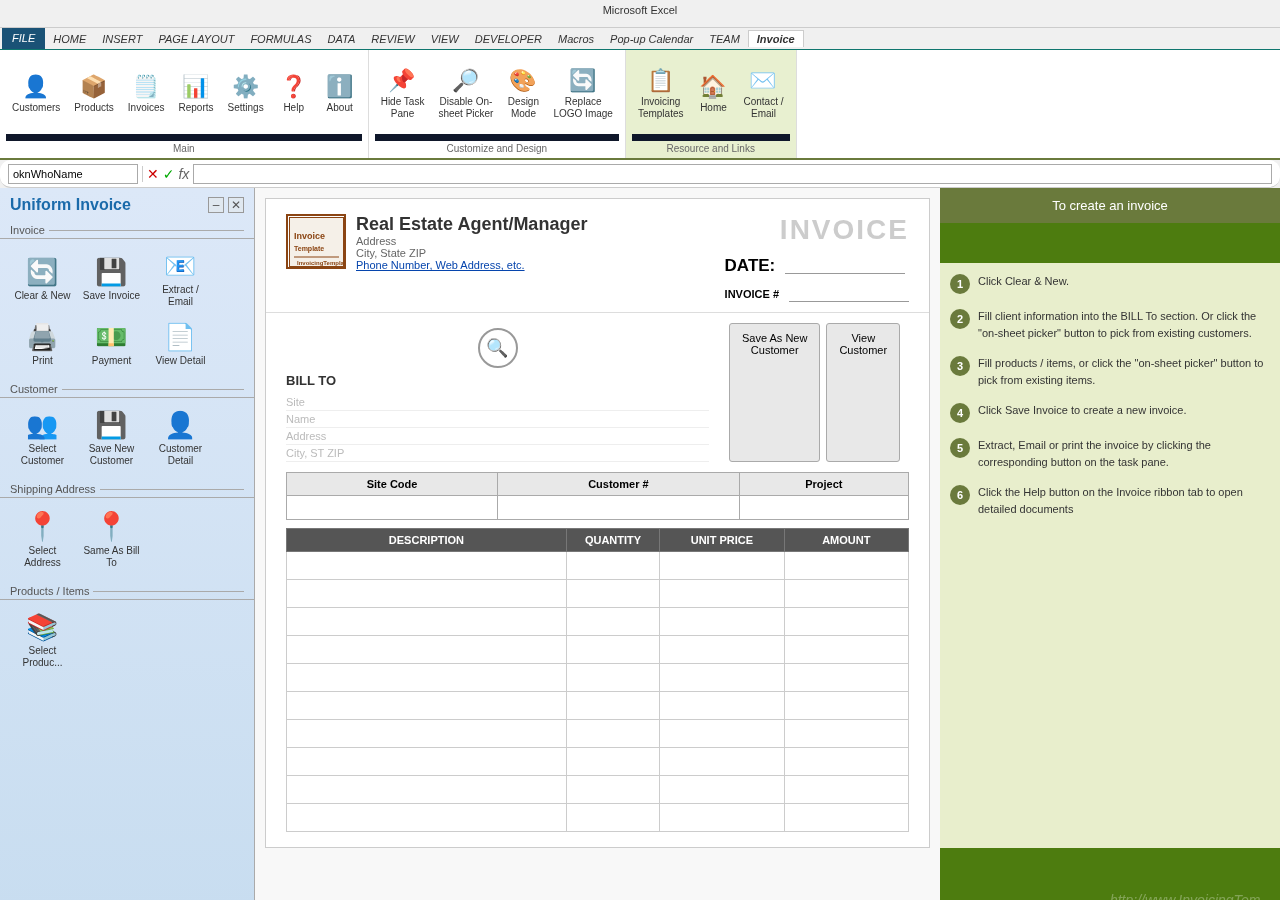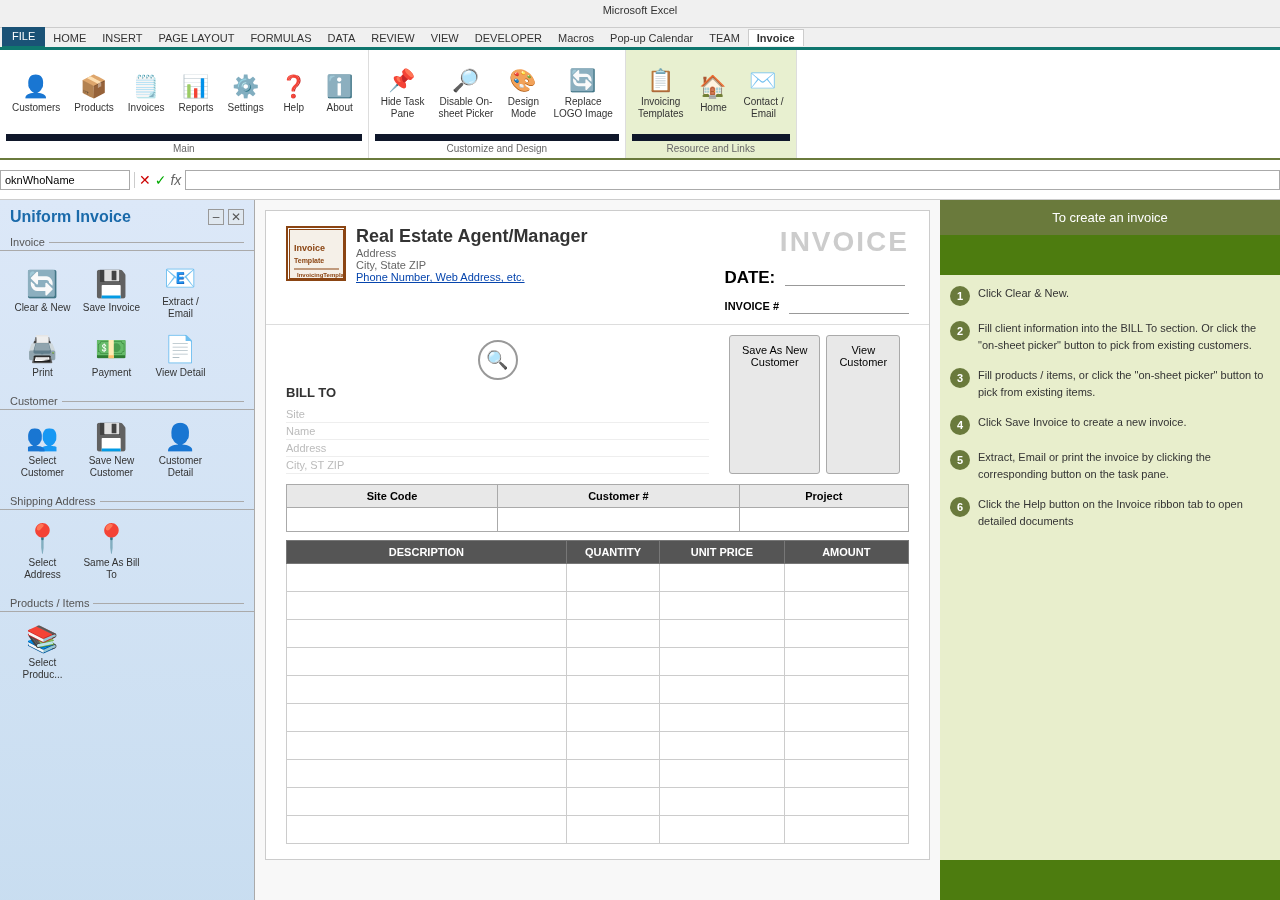--- a/index.html
+++ b/index.html
@@ -2,36 +2,36 @@
 <html><head>
   <meta charset="utf-8">
   <style>
     * { box-sizing: border-box; margin: 0; padding: 0; }
     body { font-family: 'Segoe UI', Tahoma, Geneva, Verdana, sans-serif; font-size: 11px; background: #f0f0f0; overflow: hidden; }
 
     
     .title-bar { background: #f0f0f0; text-align: center; padding: 2px 0; font-size: 11px; color: #333; border-bottom: 1px solid #ccc; height: 28px; line-height: 16px; }
 
     
-    .menu-bar { background: #f0f0f0; display: flex; align-items: center; height: 22px; border-bottom: 3px solid #0f766e; padding: 0 2px; }
+    .menu-bar { background: #f0f0f0; display: flex; align-items: center; height: 22px; border-bottom: 1px solid #0f766e; padding: 0 2px; font-style: italic; }
     .menu-bar span { padding: 2px 8px; font-size: 11px; color: #333; cursor: pointer; }
 
     
     .ribbon { background: white; border-bottom: 2px solid #6a7a3c; display: flex; height: 110px; }
     .ribbon-group { display: flex; flex-direction: column; border-right: 1px solid #ddd; padding: 4px 6px; min-width: fit-content; }
     .ribbon-group-title { text-align: center; font-size: 10px; color: #666; margin-top: auto; padding-top: 2px; border-top: 7px solid #0f172a; }
     .ribbon-buttons { display: flex; gap: 2px; flex: 1; align-items: center; }
     .ribbon-btn { display: flex; flex-direction: column; align-items: center; justify-content: center; padding: 4px 6px; cursor: pointer; border-radius: 3px; min-width: 44px; text-align: center; font-size: 10px; color: #333; }
     .ribbon-btn .rb-icon { font-size: 22px; margin-bottom: 2px; }
     .ribbon-btn .rb-label { font-size: 10px; line-height: 1.2; }
 
     .ribbon-group-invoice { background: #e8f0d0; }
 
     
-    .formula-bar { display: flex; align-items: center; height: 40px; background: white; border-bottom: 1px solid #ccc; padding: 0 0; gap: 4px; }
+    .formula-bar { display: flex; align-items: center; height: 28px; background: white; border-bottom: 1px solid #ccc; padding: 0 8px; gap: 4px; border-radius: 11px; }
     .name-box { width: 130px; border: 1px solid #aaa; padding: 1px 4px; font-size: 11px; height: 20px; }
     .formula-icons { display: flex; align-items: center; gap: 4px; color: #666; font-size: 14px; }
     .formula-input { flex: 1; border: 1px solid #aaa; padding: 1px 4px; font-size: 11px; height: 20px; }
     .divider-v { width: 1px; background: #ccc; height: 16px; }
 
     
     .main-area { display: flex; height: calc(900px - 20px - 22px - 110px - 24px); }
 
     
     .task-pane { width: 255px; background: linear-gradient(to bottom, #dce8f8 0%, #c8ddf0 100%); border-right: 1px solid #aaa; display: flex; flex-direction: column; overflow-y: auto; }

